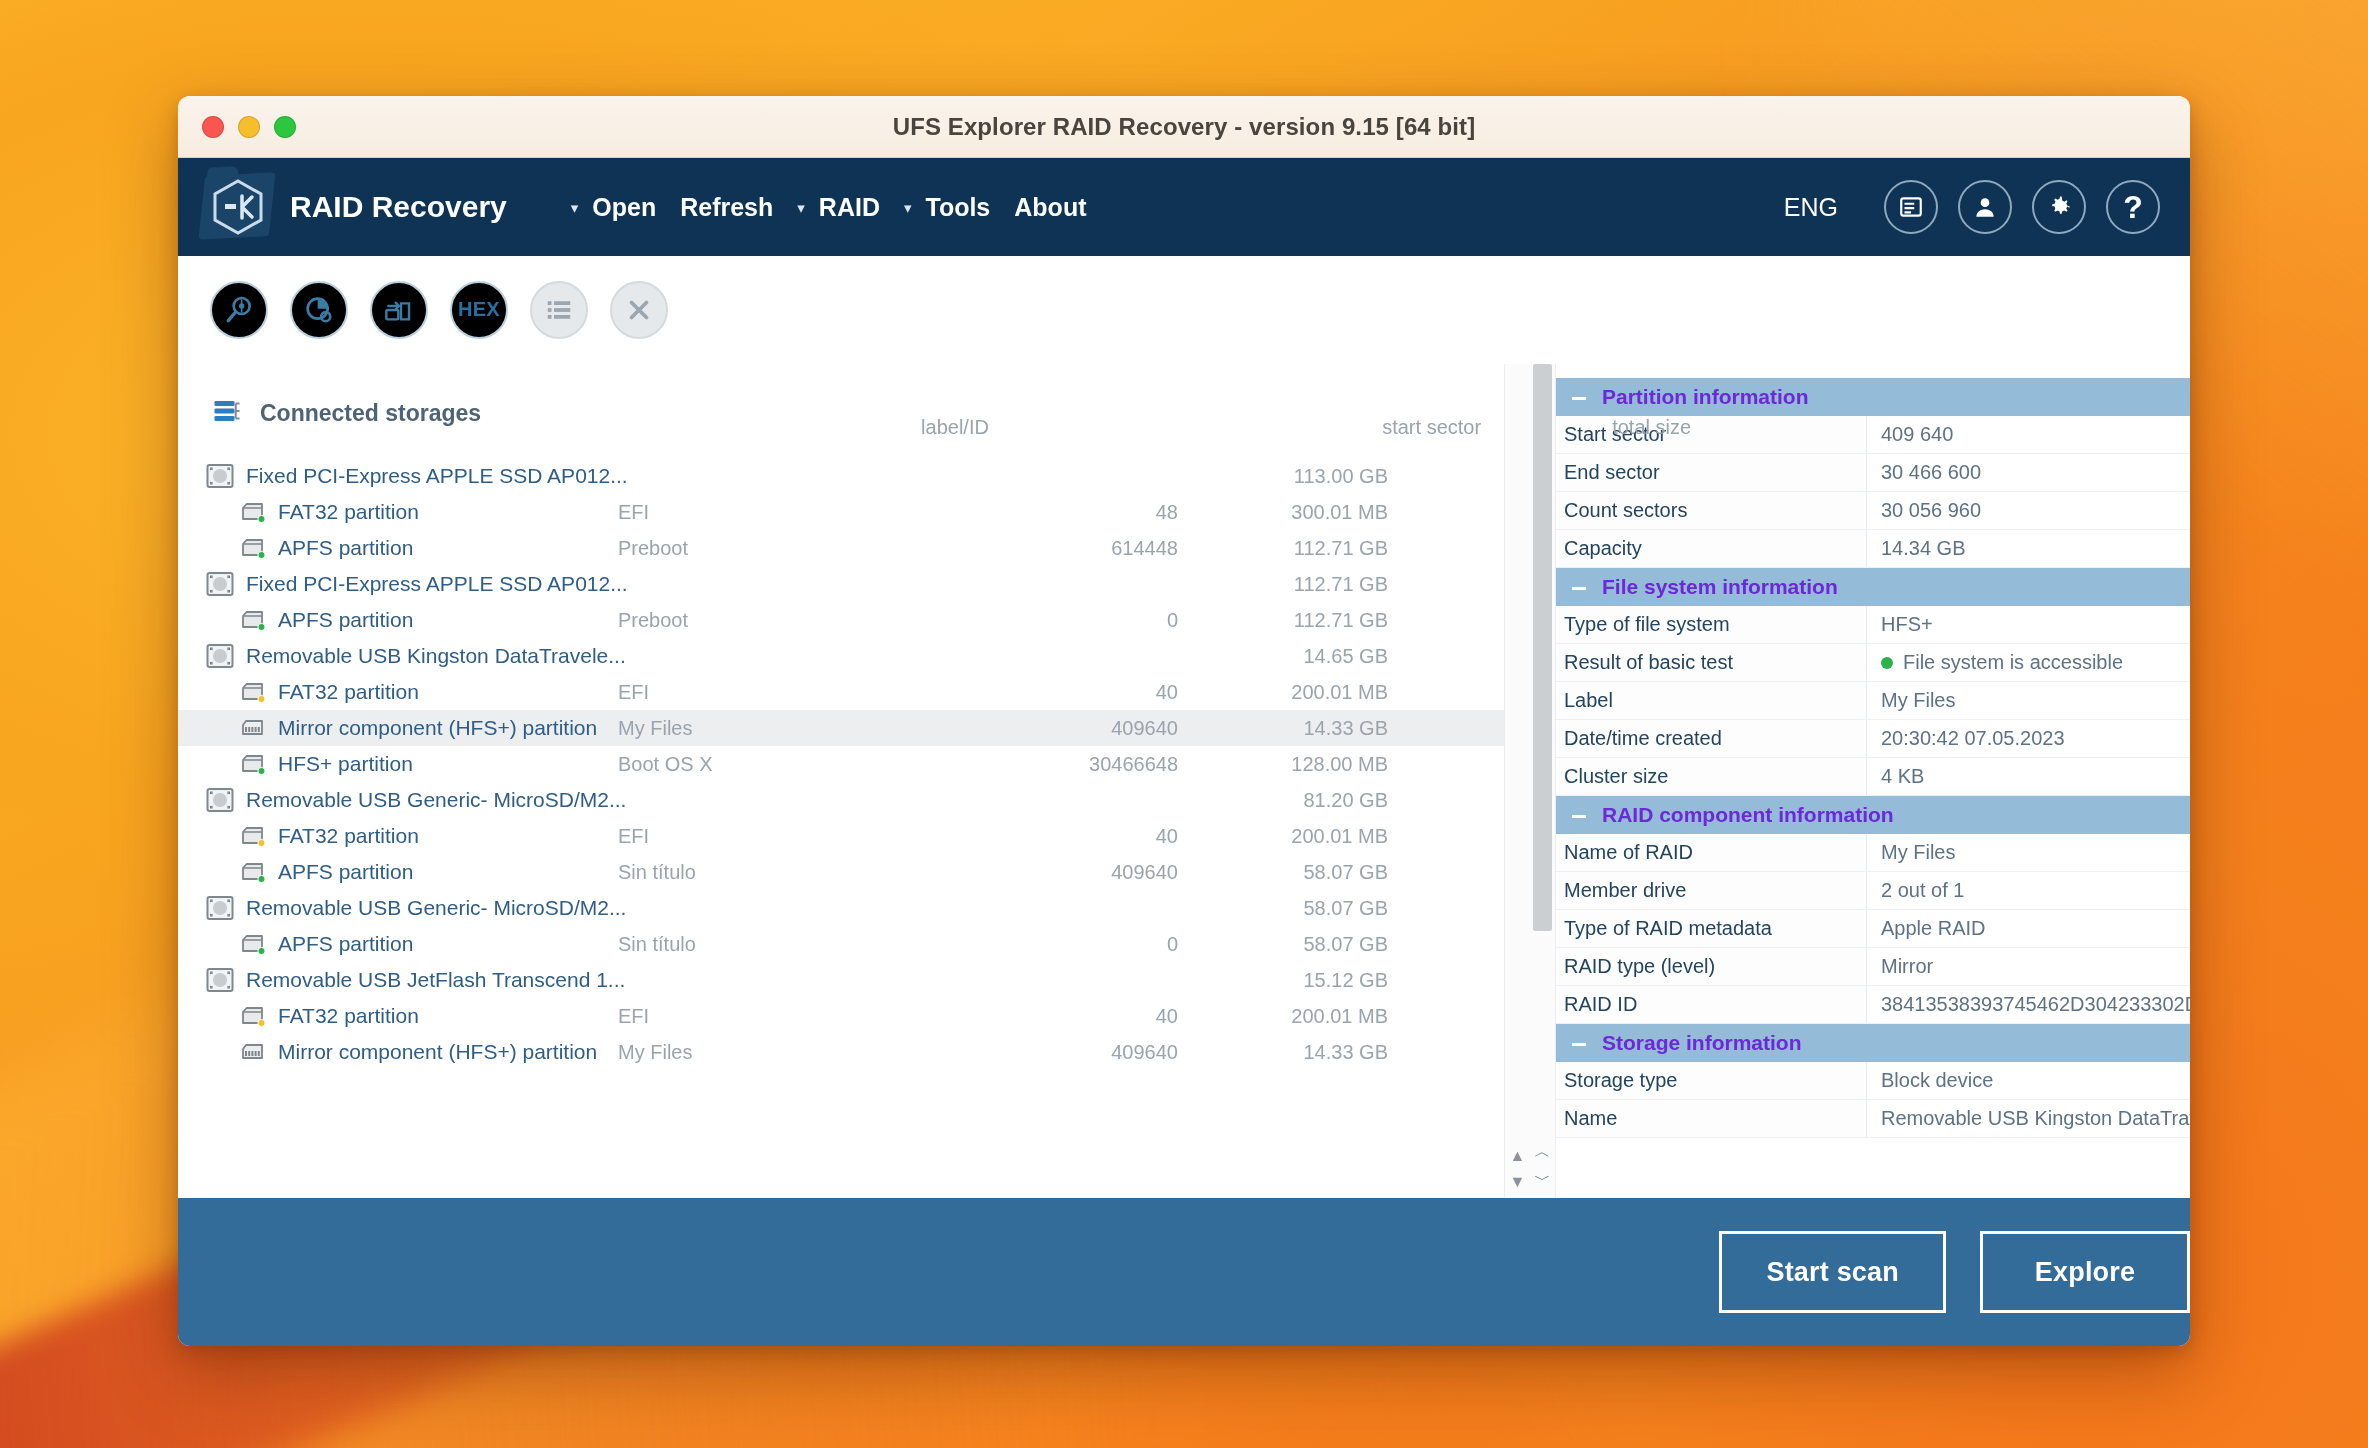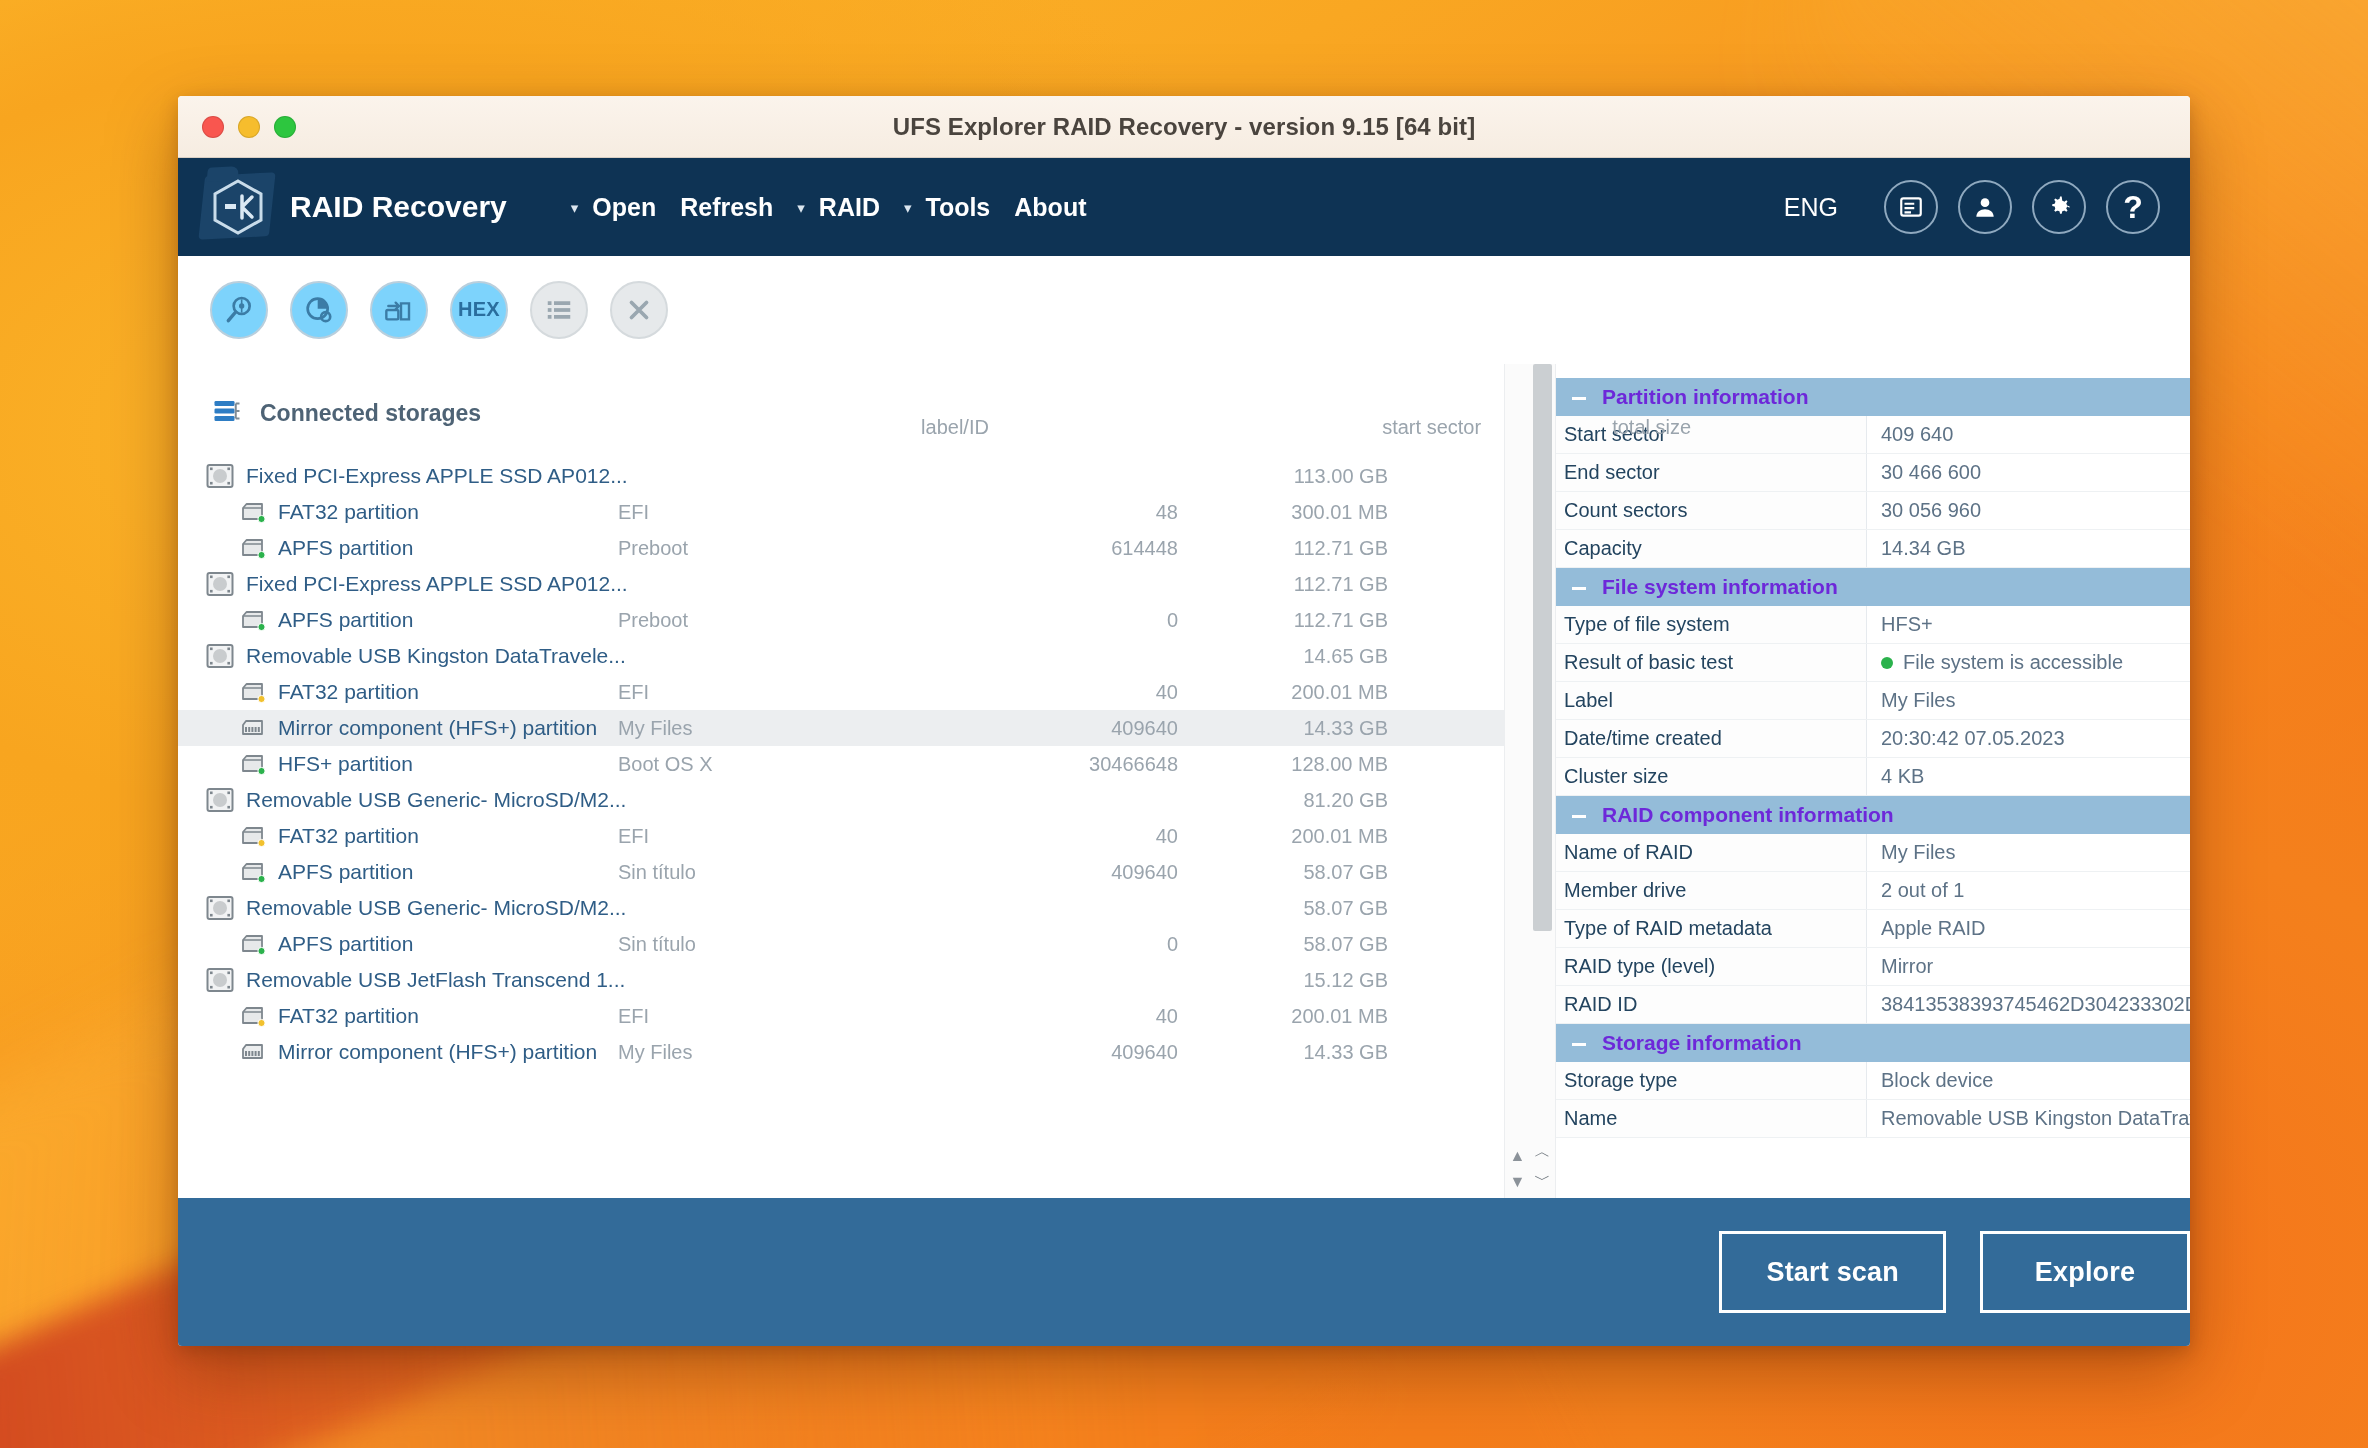--- a/index.html
+++ b/index.html
@@ -42,21 +42,21 @@
     background: linear-gradient(200deg, rgba(255,200,80,.5), rgba(250,160,40,0) 75%);
     transform: rotate(18deg);
     filter: blur(40px);
   }
 
   
   .window {
     position: absolute;
     left: 178px; top: 96px;
     width: 2012px; height: 1250px;
-    border-radius: 4px;
+    border-radius: 12px;
     box-shadow: 0 26px 70px rgba(90,30,0,.40), 0 6px 18px rgba(90,30,0,.25);
     overflow: hidden;
     display: flex; flex-direction: column;
     background: #ffffff;
   }
 
   
   .titlebar {
     height: 62px; flex: 0 0 62px;
     background: linear-gradient(#fbf4ec, #f6ece1);
@@ -129,21 +129,21 @@
     height: 108px; flex: 0 0 108px;
     background: #ffffff;
     display: flex; align-items: center;
     padding-left: 32px; gap: 22px;
     border-bottom: 1px solid #ffffff;
   }
   .tb-btn {
     width: 58px; height: 58px; border-radius: 50%;
     border: 2px solid #b9cfdd;
     display: flex; align-items: center; justify-content: center;
-    background: #7dd3fc;
+    background: #000000;
   }
   .tb-btn.disabled { background: #e6e9eb; border-color: #d5dadd; }
   .tb-btn .hex-txt {
     font-size: 20px; font-weight: bold; color: #2a6e9e; letter-spacing: .3px;
   }
 
   
   .body-area { flex: 1 1 auto; display: flex; min-height: 0; background: #ffffff; }
   .left-pane {
     flex: 1 1 auto; min-width: 0; display: flex; flex-direction: column;

